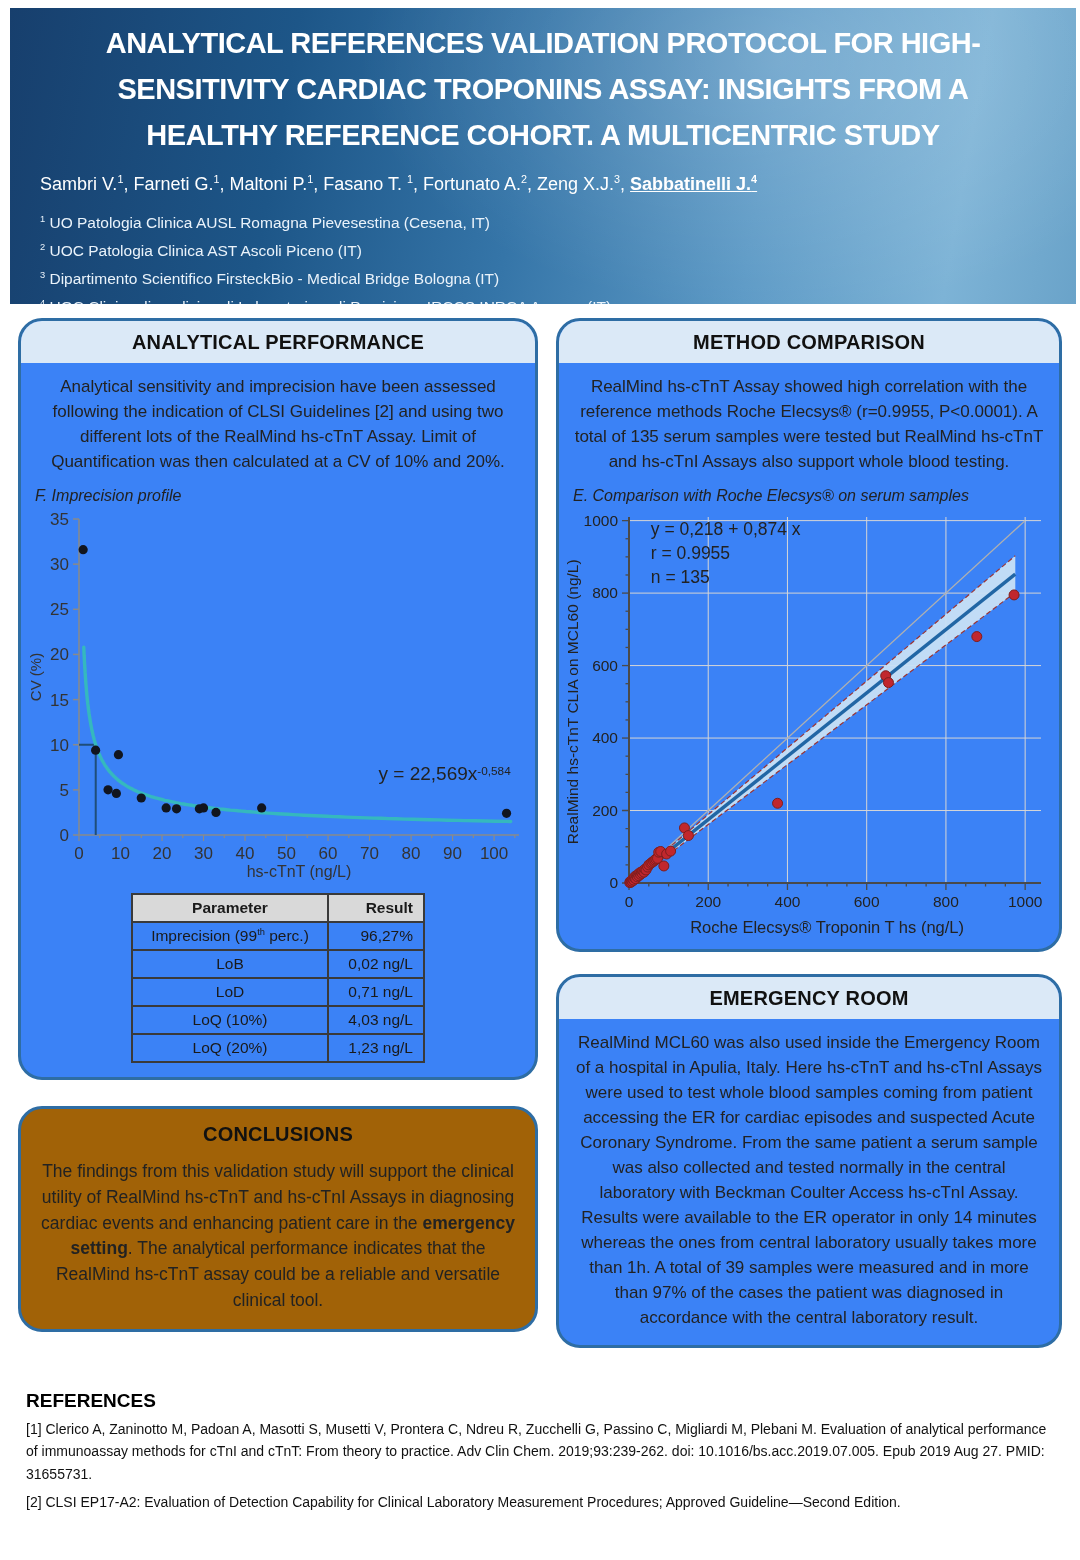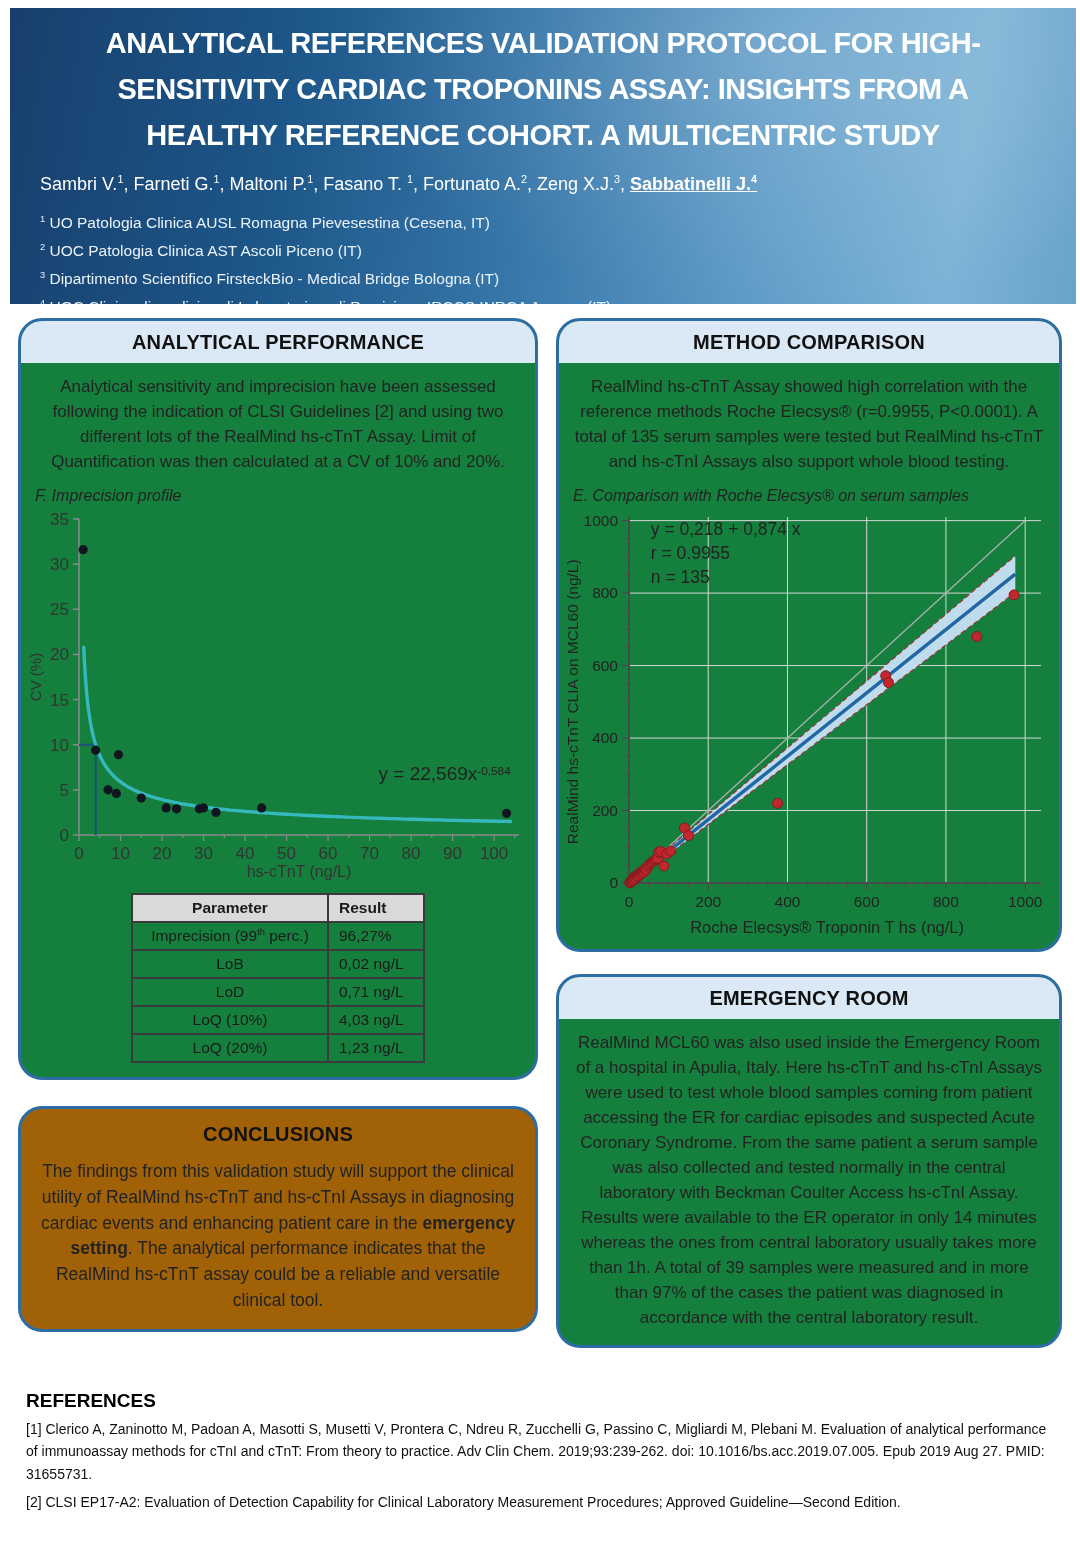--- a/index.html
+++ b/index.html
@@ -19,34 +19,34 @@
   .poster-title{ text-align:center; padding-top:12px; font-weight:bold;
     font-size:29px; line-height:46px; letter-spacing:-0.5px; }
   .authors{ padding-left:30px; margin-top:15px; font-size:18px; }
   .affiliations{ padding-left:30px; margin-top:12px; font-size:15.5px; line-height:25px; color:#eaf3fb; }
 
   
   .main{ display:flex; gap:18px; padding:14px 18px 0 18px; align-items:flex-start; }
   .col-left{ width:520px; }
   .col-right{ width:506px; }
 
-  .panel{ border:3px solid #2e6da4; border-radius:24px; background:#15803d; overflow:hidden; }
+  .panel{ border:3px solid #2e6da4; border-radius:24px; background:#3b82f6; overflow:hidden; }
   .panel-header{ background:#dbe9f7; text-align:center; font-weight:bold; font-size:20px;
                  padding:10px 6px 9px; letter-spacing:0.2px; color:#111; }
   .panel-body{ font-size:17px; line-height:1.47; text-align:center; padding:12px 12px 4px; color:#222; }
   .fig-caption{ font-style:italic; font-size:16px; text-align:left; padding:8px 0 0 14px; color:#222; }
 
   .panel-analytical{ min-height:758px; }
   .chart1-wrap{ padding:2px 4px 0 6px; }
 
   .table-wrap{ display:flex; justify-content:center; margin:4px 0 14px; }
   table.results{ border-collapse:collapse; font-size:15.5px; }
   table.results th, table.results td{ border:2px solid #3a3a3a; padding:4px 10px; text-align:center; }
   table.results th{ background:#d9d9d9; font-weight:bold; }
-  table.results td:last-child, table.results th:last-child{ text-align:left; min-width:96px; }
+  table.results td:last-child, table.results th:last-child{ text-align:right; min-width:96px; }
   table.results td:first-child{ min-width:196px; }
 
   .panel-conclusions{ margin-top:26px; background:#a16207; min-height:178px; }
   .panel-conclusions .panel-header{ background:transparent; padding-top:14px; }
   .panel-conclusions .panel-body{ padding:4px 18px 16px; font-size:17.5px; }
 
   .panel-mc{ min-height:612px; }
   .chart2-wrap{ padding:0 2px 4px 4px; }
 
   .panel-er{ margin-top:22px; min-height:330px; }

